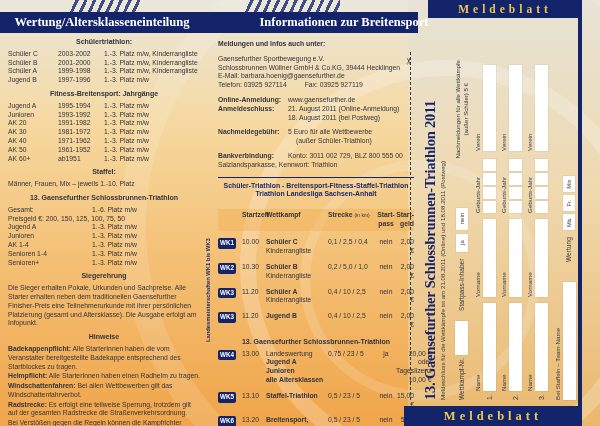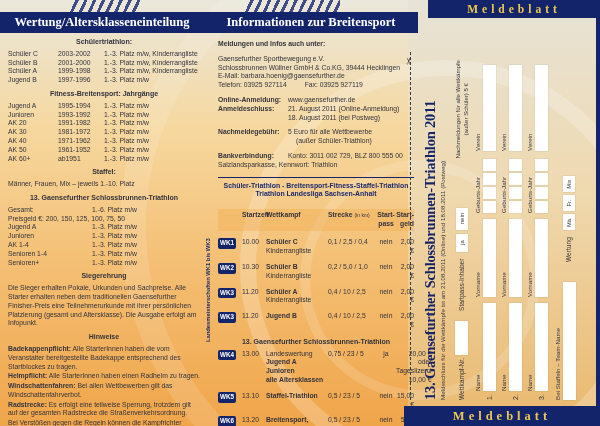--- a/index.html
+++ b/index.html
@@ -15,21 +15,21 @@
   
   .swirl{position:absolute;border-radius:50%;pointer-events:none;}
   .sw1{width:380px;height:380px;left:240px;top:60px;border:16px solid rgba(255,255,255,0.22);}
   .sw2{width:560px;height:560px;left:120px;top:-80px;border:26px solid rgba(255,255,255,0.13);}
   .sw3{width:220px;height:220px;left:300px;top:160px;border:10px solid rgba(255,255,255,0.15);}
   
   .stripes{position:absolute;top:0;height:12px;background:repeating-linear-gradient(115deg,rgba(32,48,120,0) 0 5px,rgba(32,48,120,0.85) 5px 8px);}
   .st1{left:70px;width:70px;}
   .st2{left:245px;width:95px;}
   
-  .hbar{position:absolute;left:0;top:12px;width:418px;height:21px;background:#14246b;display:flex;}
+  .hbar{position:absolute;left:0;top:12px;width:418px;height:21px;background:#14246b;display:flex;gap:33px;}
   .hcell{flex:none;display:flex;align-items:center;justify-content:center;color:#fff;
     font-family:"Liberation Serif",serif;font-weight:bold;font-size:12.5px;}
   .hc1{width:204px;}
   .hc2{width:214px;}
   
   .col{position:absolute;top:36px;font-size:6.8px;line-height:8.8px;}
   #leftcol{left:8px;width:192px;}
   #midcol{left:218px;width:196px;}
   .sec-title{font-weight:bold;text-align:center;margin:5px 0 3px 0;font-size:7px;}
   .trow{display:flex;}
@@ -59,21 +59,21 @@
   .cname{width:62px;flex:none;}
   .cstr{width:48px;flex:none;white-space:nowrap;}
   .cpass{width:20px;flex:none;text-align:center;}
   .cgeld{flex:1;text-align:right;}
   .wkbadge{display:inline-block;background:#14246b;color:#fff;font-weight:bold;font-size:6.3px;
     padding:1px 2px;border-radius:2px;min-width:14px;text-align:center;}
   .bold{font-weight:bold;}
   .sidelabel{position:absolute;left:205px;top:342px;width:128px;transform:rotate(-90deg);transform-origin:0 0;
     font-size:5.8px;font-weight:bold;color:#1b2a6e;white-space:nowrap;}
   
-  #rightpanel{position:absolute;left:408px;top:0;width:192px;height:426px;}
+  #rightpanel{position:absolute;left:408px;top:0;width:174px;height:426px;}
   .mbbar{position:absolute;background:#14246b;display:flex;align-items:center;justify-content:center;
     color:#eec94f;font-family:"Liberation Serif",serif;font-weight:bold;letter-spacing:4px;}
   .mbtop{left:20px;right:0;top:0;height:18px;font-size:11.5px;}
   .mbbottom{left:-4px;right:0;bottom:0;height:20px;font-size:12.5px;}
   .rborder{position:absolute;right:0;top:14px;bottom:16px;width:4px;background:#14246b;}
   .cutline{position:absolute;left:2px;top:52px;bottom:26px;width:0;border-left:1.3px dashed #3a3a3a;}
   .scissors{position:absolute;left:-3px;top:56px;font-size:9px;color:#333;transform:rotate(-90deg);}
   
   .form-rot{position:absolute;left:14px;top:400px;width:340px;height:168px;
     transform:rotate(-90deg);transform-origin:0 0;font-size:6.6px;line-height:8px;color:#3a3a40;}

